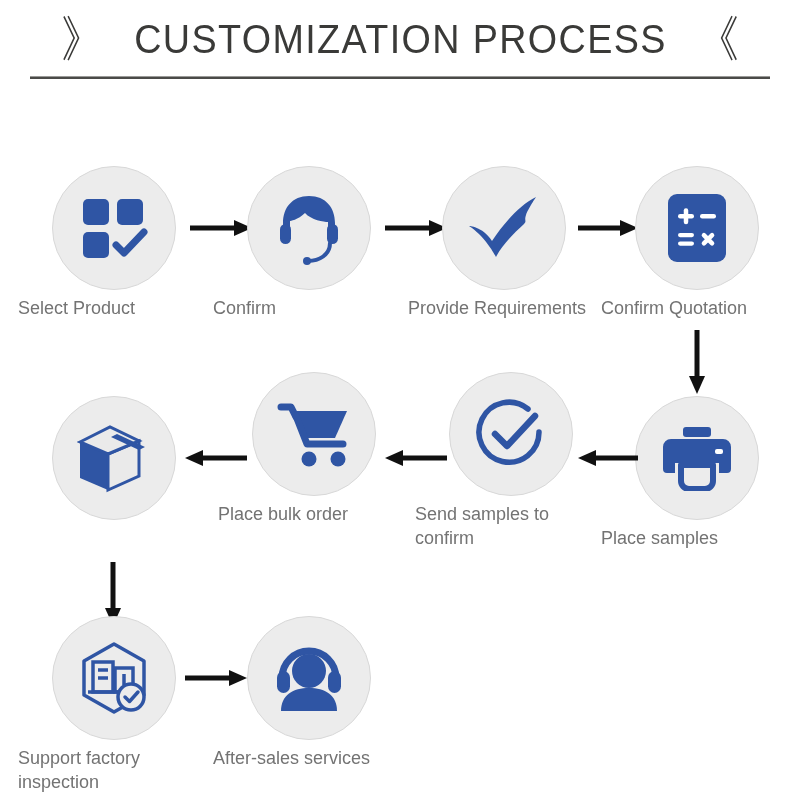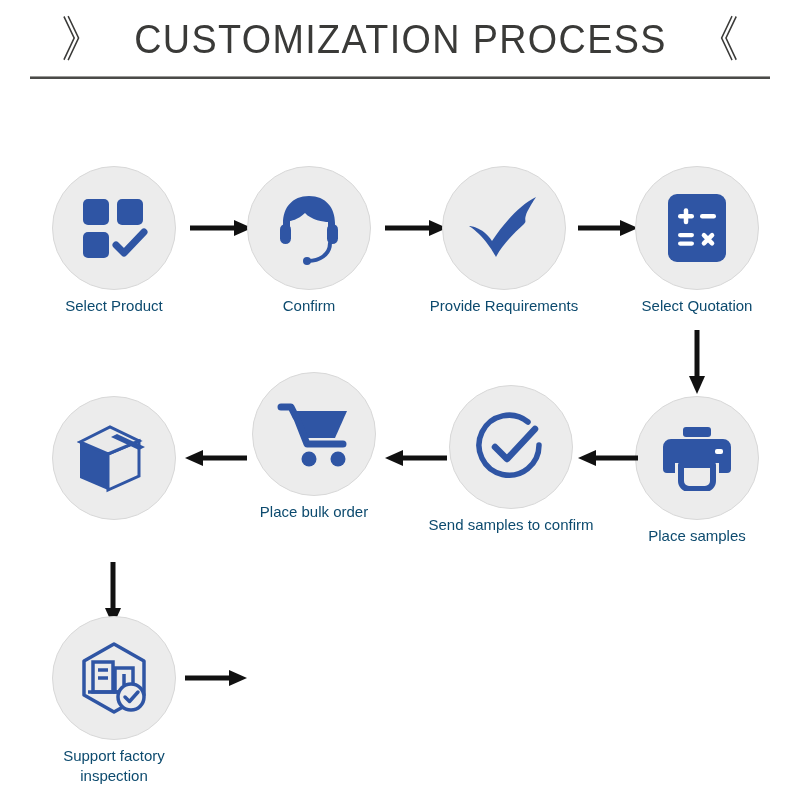--- a/index.html
+++ b/index.html
@@ -40,22 +40,22 @@
   
   .node { position: absolute; width: 124px; }
   .circle {
     position: relative; width: 124px; height: 124px; border-radius: 50%;
     background: #ececec; border: 1px solid #d8d8d8;
     display: flex; align-items: center; justify-content: center;
   }
   .circle svg { display: block; }
   .node-label {
     position: absolute; left: -34px; top: 130px; width: 192px;
-    text-align: center; font-size: 15px; line-height: 1.35;
-    color: #0c4a6e; font-family: "Liberation Sans", sans-serif;
+    text-align: left; font-size: 18px; line-height: 1.35;
+    color: #737373; font-family: "Liberation Sans", sans-serif;
     white-space: pre-line;
   }
 
   
   .arrow-h, .arrow-v { position: absolute; }
   .arrow-h { height: 18px; }
   .arrow-v { width: 18px; }
   .arrow-h svg, .arrow-v svg { display: block; }
 </style>
 </head>
@@ -144,21 +144,21 @@
 
         <rect x="34" y="22" width="16" height="4.5" rx="2.2" fill="#ffffff"></rect>
 
         <rect x="12" y="41" width="16" height="4.2" rx="2.1" fill="#ffffff"></rect>
         <rect x="12" y="49.5" width="16" height="4.2" rx="2.1" fill="#ffffff"></rect>
 
         <rect x="34" y="45" width="16" height="4.5" rx="2.2" fill="#ffffff" transform="rotate(45 42 47.25)"></rect>
         <rect x="34" y="45" width="16" height="4.5" rx="2.2" fill="#ffffff" transform="rotate(-45 42 47.25)"></rect>
       </svg>
     </div>
-    <div class="node-label">Select Quotation</div>
+    <div class="node-label">Confirm Quotation</div>
   </div>
 
   <div class="arrow-v" style="left:688px; top:330px; height:64px;">
     <svg width="18" height="64" viewBox="0 0 18 64">
       <line x1="9" y1="0" x2="9" y2="48" stroke="#111111" stroke-width="5"></line>
       <polygon points="1,46 17,46 9,64" fill="#111111"></polygon>
     </svg>
   </div>
 
   <div class="node" style="left:635px; top:396px;">
@@ -178,21 +178,21 @@
     <div class="node-label">Place samples</div>
   </div>
 
   <div class="arrow-h" style="left:578px; top:449px; width:60px;">
     <svg width="60" height="18" viewBox="0 0 60 18">
       <line x1="16" y1="9" x2="60" y2="9" stroke="#111111" stroke-width="5"></line>
       <polygon points="18,1 0,9 18,17" fill="#111111"></polygon>
     </svg>
   </div>
 
-  <div class="node" style="left:449px; top:385px;">
+  <div class="node" style="left:449px; top:372px;">
     <div class="circle">
       <svg width="74" height="74" viewBox="0 0 74 74">
         <path d="M54 12 A30 30 0 1 0 65 35" fill="none" stroke="#2f55a4" stroke-width="5.5" stroke-linecap="round"></path>
         <path d="M21 37 L33 49 L61 19" fill="none" stroke="#2f55a4" stroke-width="6.5" stroke-linecap="round" stroke-linejoin="round"></path>
       </svg>
     </div>
     <div class="node-label">Send samples to confirm</div>
   </div>
 
   <div class="arrow-h" style="left:385px; top:449px; width:62px;">
@@ -268,14 +268,30 @@
 inspection</div>
   </div>
 
   <div class="arrow-h" style="left:185px; top:669px; width:62px;">
     <svg width="62" height="18" viewBox="0 0 62 18">
       <line x1="0" y1="9" x2="46" y2="9" stroke="#111111" stroke-width="5"></line>
       <polygon points="44,1 62,9 44,17" fill="#111111"></polygon>
     </svg>
   </div>
 
+  <div class="node" style="left:247px; top:616px;">
+    <div class="circle">
+      <svg width="72" height="66" viewBox="0 0 72 66">
+
+        <path d="M9 33 A27 27 0 0 1 63 33" fill="none" stroke="#2f55a4" stroke-width="7" stroke-linecap="round"></path>
+
+        <rect x="4" y="26" width="13" height="22" rx="6.5" fill="#2f55a4"></rect>
+        <rect x="55" y="26" width="13" height="22" rx="6.5" fill="#2f55a4"></rect>
+
+        <circle cx="36" cy="26" r="17" fill="#2f55a4"></circle>
+
+        <path d="M8 66 C8 50 20 43 36 43 C52 43 64 50 64 66 Z" fill="#2f55a4"></path>
+      </svg>
+    </div>
+    <div class="node-label">After-sales services</div>
+  </div>
 
 </div>
 
 </body></html>

